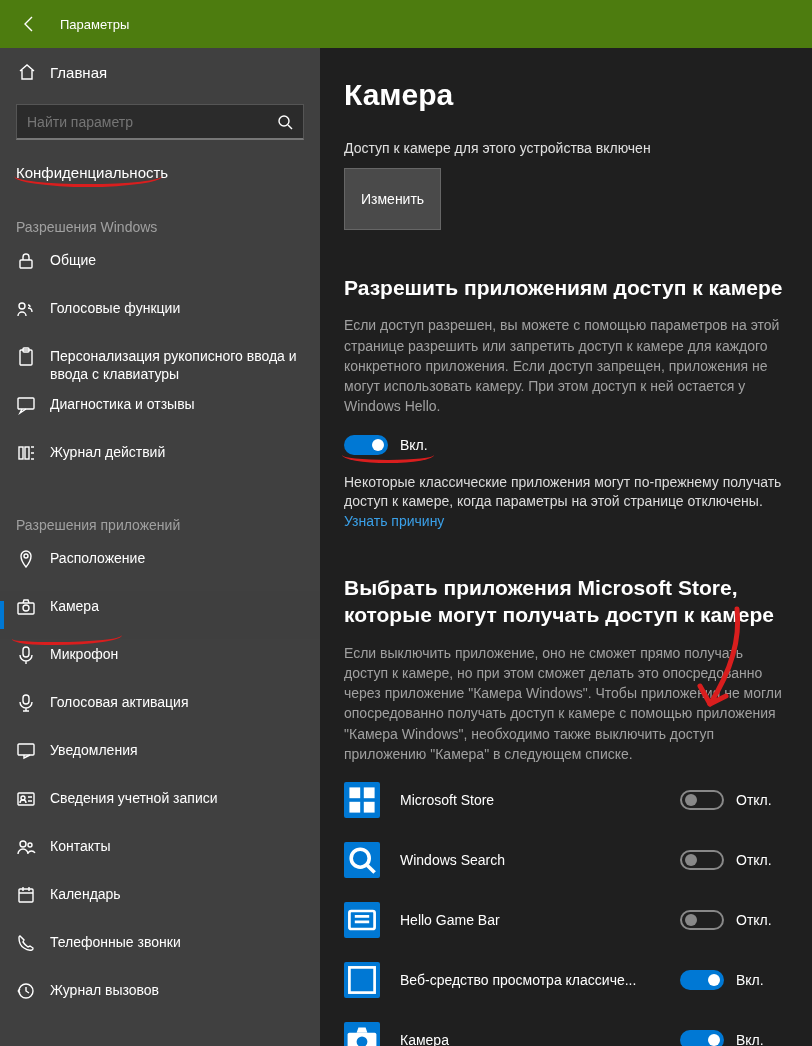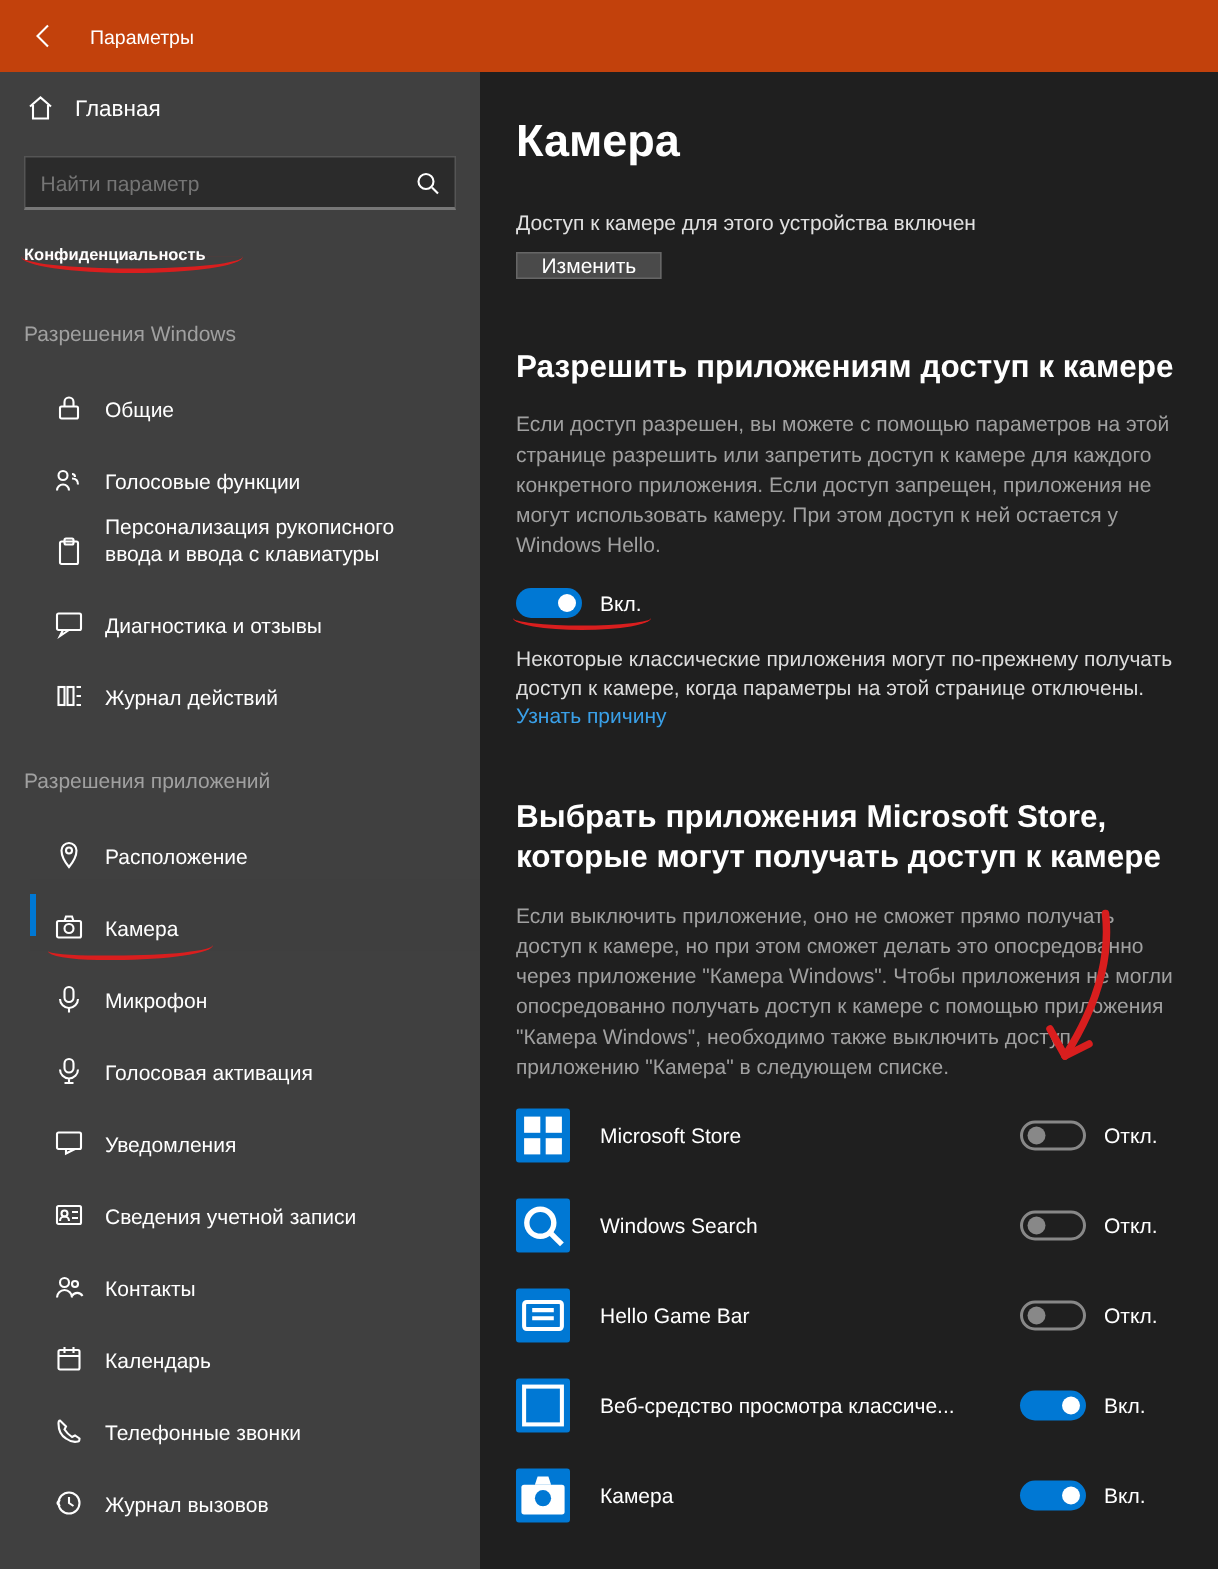--- a/index.html
+++ b/index.html
@@ -11,21 +11,21 @@
   height: 1046px;
   overflow: hidden;
   display: flex;
   flex-direction: column;
 }
 .titlebar {
   height: 48px;
   display: flex;
   align-items: center;
   padding: 0 20px;
-  background: #c2410c;
+  background: #4d7c0f;
 }
 .back-icon { width: 18px; height: 18px; margin-right: 22px; }
 .title { font-size: 13px; color: #fff; }
 .body { flex: 1; display: flex; overflow: hidden; }
 .sidebar {
   width: 320px;
   background: #404040;
   display: flex;
   flex-direction: column;
   overflow-y: auto;
@@ -52,49 +52,47 @@
 .search input {
   flex: 1;
   background: transparent;
   border: none;
   outline: none;
   color: #ccc;
   font-size: 14px;
 }
 .search .icon { width: 16px; height: 16px; }
 .cat-header {
-  font-size: 11px;
+  font-size: 15px;
   padding: 10px 16px 6px;
   position: relative;
-  font-weight: bold;
 }
 .underline-red::after {
   content: "";
   position: absolute;
   left: 14px;
   bottom: 0px;
   width: 148px;
   height: 8px;
   background: transparent;
   border-bottom: 3px solid #d91e1e;
   border-radius: 0 0 50% 50% / 0 0 100% 100%;
 }
 .sec-header {
   font-size: 14px;
   color: #a0a0a0;
   padding: 32px 16px 10px;
 }
 .nav-item {
   display: flex;
-  align-items: flex-end;
+  align-items: flex-start;
   min-height: 48px;
   padding: 6px 16px;
   cursor: pointer;
   position: relative;
-  margin-left: 20px;
 }
 .nav-item.selected {
   background: #3f3f3f;
 }
 .nav-item.selected::before {
   content: "";
   position: absolute;
   left: 0; top: 10px; bottom: 10px;
   width: 4px;
   background: #0078d4;
@@ -122,21 +120,21 @@
   font-weight: 600;
   margin-bottom: 28px;
 }
 .subtext { font-size: 14px; color: #e0e0e0; margin-bottom: 12px; }
 .btn {
   display: inline-block;
   background: #4a4a4a;
   border: 1px solid #666;
   color: #fff;
   font-size: 14px;
-  padding: 0 16px;
+  padding: 22px 16px;
   cursor: pointer;
 }
 .section-title {
   font-size: 21px;
   font-weight: 600;
   margin-top: 44px;
   margin-bottom: 14px;
   line-height: 1.3;
 }
 .desc { font-size: 14px; color: #a0a0a0; line-height: 1.45; margin-bottom: 18px; }

